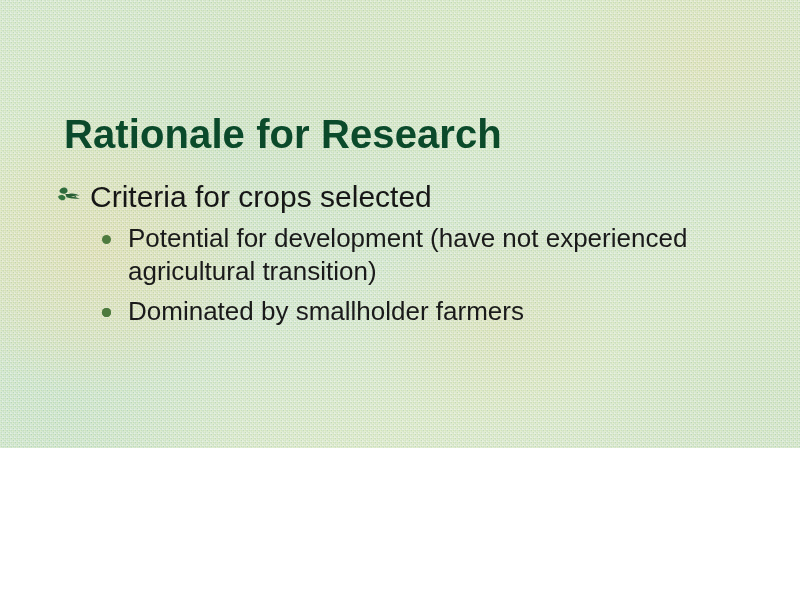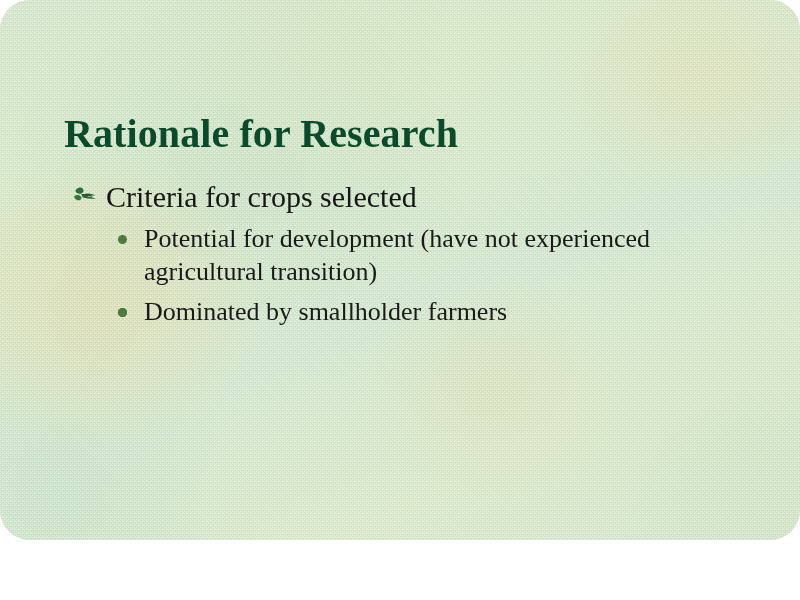--- a/index.html
+++ b/index.html
@@ -5,35 +5,34 @@
 <style>
   html, body {
     margin: 0;
     padding: 0;
     background: #ffffff;
   }
 
   #slide {
     position: relative;
     width: 800px;
-    height: 540px;
+    height: 448px;
     overflow: hidden;
-    font-family: Liberation Serif, serif;
+    font-family: Liberation Sans, sans-serif;
     
     background-color: #c8dcb4;
     background-image:
       radial-gradient(ellipse 230px 200px at 12% 56%, rgba(214,206,152,0.92) 0%, rgba(214,206,152,0.45) 45%, rgba(214,206,152,0) 72%),
       radial-gradient(ellipse 200px 150px at 88% 14%, rgba(216,210,158,0.80) 0%, rgba(216,210,158,0.35) 50%, rgba(216,210,158,0) 75%),
       radial-gradient(ellipse 190px 160px at 62% 72%, rgba(212,206,150,0.55) 0%, rgba(212,206,150,0) 70%),
       radial-gradient(ellipse 260px 210px at 40% 8%, rgba(198,216,176,0.70) 0%, rgba(198,216,176,0) 72%),
       radial-gradient(ellipse 240px 220px at 8% 92%, rgba(176,214,186,0.75) 0%, rgba(176,214,186,0) 74%),
       radial-gradient(ellipse 250px 200px at 95% 88%, rgba(186,214,178,0.70) 0%, rgba(186,214,178,0) 74%),
       radial-gradient(ellipse 300px 240px at 30% 30%, rgba(170,208,184,0.55) 0%, rgba(170,208,184,0) 76%),
       linear-gradient(160deg, #c4dcc0 0%, #cadfb8 28%, #c2dcc4 55%, #cfe0bc 78%, #c6dcc2 100%);
-    border-radius: 30px;
   }
 
   
   #noise-overlay {
     position: absolute;
     inset: 0;
     pointer-events: none;
     opacity: 0.55;
     background-image:
       repeating-linear-gradient(0deg,
@@ -81,21 +80,21 @@
     font-size: 40px;
     line-height: 46px;
     color: #0b4a2b;
     letter-spacing: 0.1px;
     white-space: nowrap;
   }
 
   
   .body-block {
     position: absolute;
-    left: 72px;
+    left: 56px;
     top: 178px;
     width: 690px;
   }
 
   .bullet-l1 {
     position: relative;
     display: block;
     padding-left: 34px;
     font-size: 30px;
     line-height: 38px;

